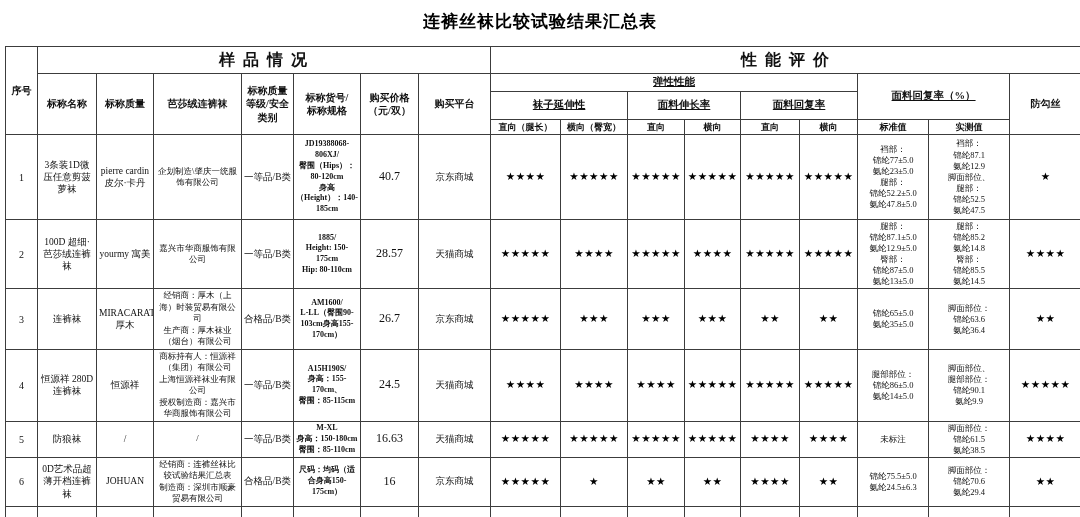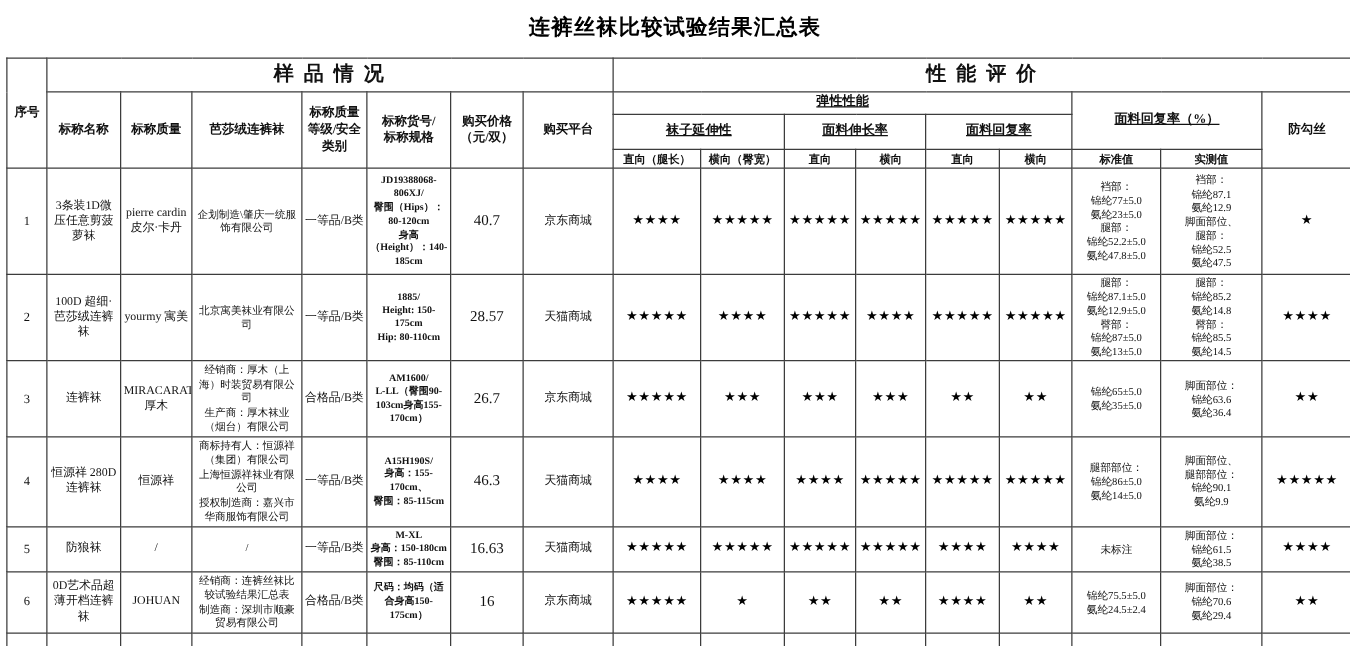--- a/index.html
+++ b/index.html
@@ -118,21 +118,21 @@
 脚面部位、
 腿部：
 锦纶52.5
 氨纶47.5</td>
     <td class="c-stars">★</td>
   </tr>
         <tr style="height: 62px;">
     <td class="c-no">2</td>
     <td class="c-name">100D 超细·芭莎绒连裤袜</td>
     <td class="c-brand">yourmy 寓美</td>
-    <td class="c-mfr">北京寓美袜业有限公司</td>
+    <td class="c-mfr">嘉兴市华商服饰有限公司</td>
     <td class="c-grade">一等品/B类</td>
     <td class="c-model">1885/
 Height: 150-175cm
 Hip: 80-110cm</td>
     <td class="c-price">28.57</td>
     <td class="c-platform">天猫商城</td>
     <td class="c-stars">★★★★★</td>
     <td class="c-stars">★★★★</td>
     <td class="c-stars">★★★★★</td>
     <td class="c-stars">★★★★</td>
@@ -181,21 +181,21 @@
     <td class="c-no">4</td>
     <td class="c-name">恒源祥 280D连裤袜</td>
     <td class="c-brand">恒源祥</td>
     <td class="c-mfr">商标持有人：恒源祥（集团）有限公司
 上海恒源祥袜业有限公司
 授权制造商：嘉兴市华商服饰有限公司</td>
     <td class="c-grade">一等品/B类</td>
     <td class="c-model">A15H190S/
 身高：155-170cm、
 臀围：85-115cm</td>
-    <td class="c-price">46.3</td>
+    <td class="c-price">24.5</td>
     <td class="c-platform">天猫商城</td>
     <td class="c-stars">★★★★</td>
     <td class="c-stars">★★★★</td>
     <td class="c-stars">★★★★</td>
     <td class="c-stars">★★★★★</td>
     <td class="c-stars">★★★★★</td>
     <td class="c-stars">★★★★★</td>
     <td class="c-fiber">腿部部位：
 锦纶86±5.0
 氨纶14±5.0</td>
@@ -238,21 +238,21 @@
     <td class="c-model">尺码：均码（适合身高150-175cm）</td>
     <td class="c-price">16</td>
     <td class="c-platform">京东商城</td>
     <td class="c-stars">★★★★★</td>
     <td class="c-stars">★</td>
     <td class="c-stars">★★</td>
     <td class="c-stars">★★</td>
     <td class="c-stars">★★★★</td>
     <td class="c-stars">★★</td>
     <td class="c-fiber">锦纶75.5±5.0
-氨纶24.5±2.4</td>
+氨纶24.5±6.3</td>
     <td class="c-fiber">脚面部位：
 锦纶70.6
 氨纶29.4</td>
     <td class="c-stars">★★</td>
   </tr>
         <tr style="height: 55px;">
     <td class="c-no">7</td>
     <td class="c-name">80D纤柔天鹅绒连裤袜</td>
     <td class="c-brand">网易严选</td>
     <td class="c-mfr">公司：杭州网易严选贸易有限公司</td>

